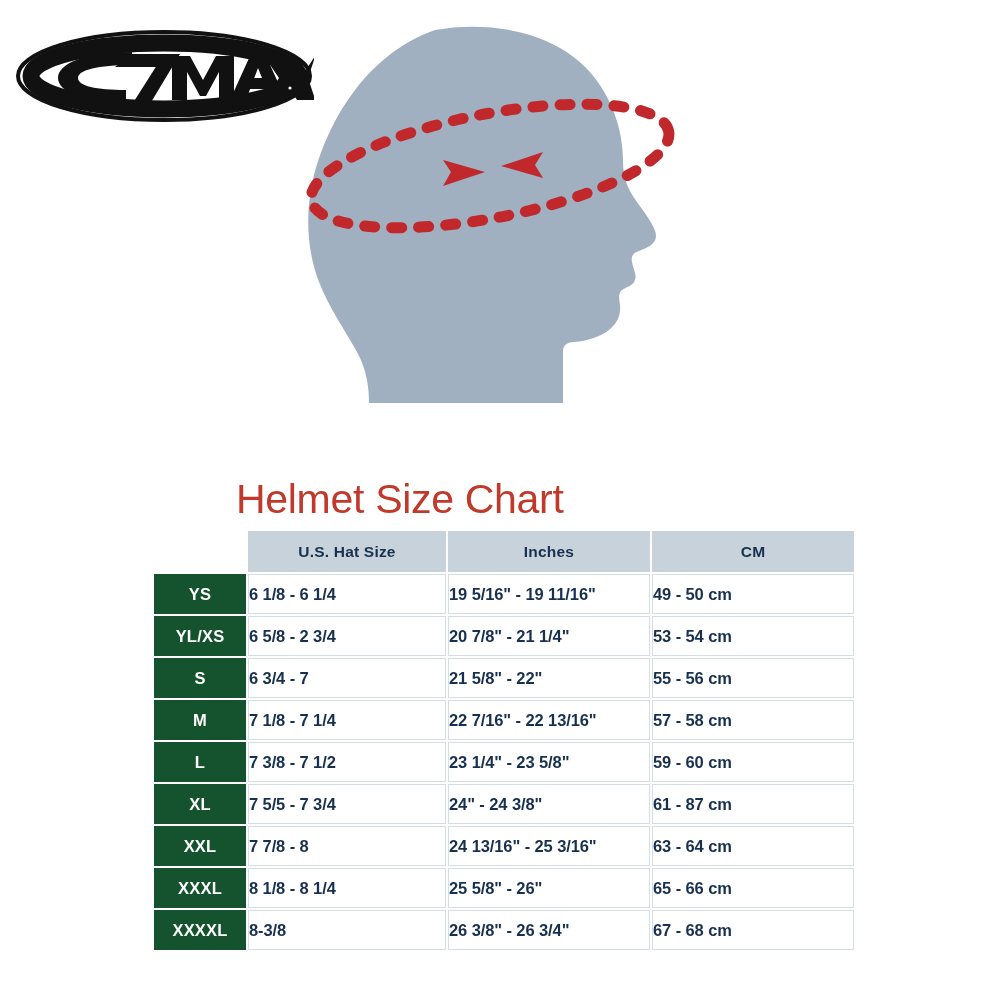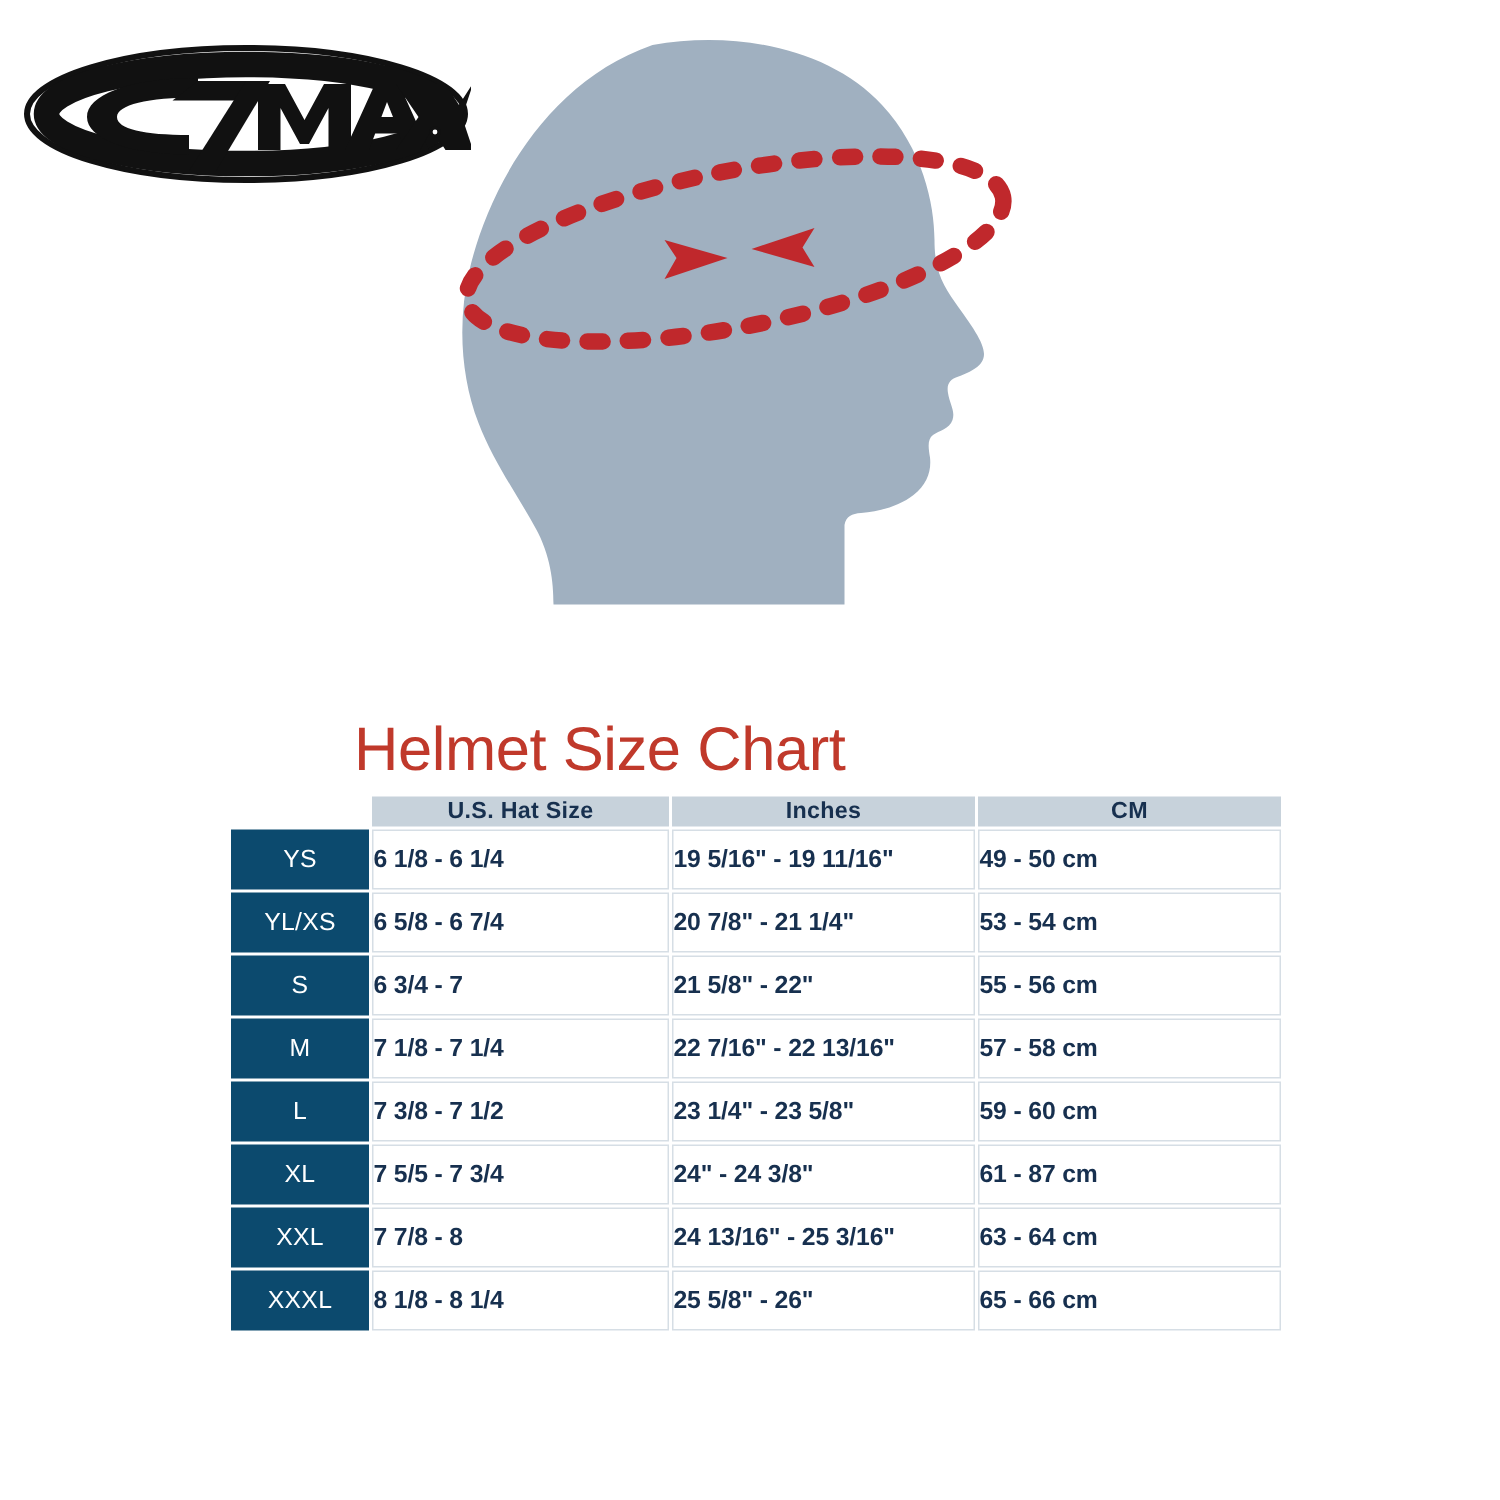--- a/index.html
+++ b/index.html
@@ -69,31 +69,31 @@
   .hdr-blank {
     background: #ffffff;
     border: none;
   }
   th.hdr {
     background: #C7D2DB;
     color: #17304F;
     font-size: 15.5px;
     font-weight: bold;
     text-align: center;
-    height: 20px;
+    height: 41px;
     padding: 0;
     border: none;
     font-family: "Liberation Sans Narrow", "Liberation Sans", sans-serif;
     letter-spacing: 0.2px;
   }
   td.size-cell {
-    background: #0c4a6e;
+    background: #14532d;
     color: #ffffff;
     font-size: 16.5px;
-    font-weight: normal;
+    font-weight: bold;
     text-align: center;
     height: 38px;
     padding: 0;
     border: none;
     font-family: "Liberation Sans Narrow", "Liberation Sans", sans-serif;
     letter-spacing: 0.2px;
   }
   td.val-cell {
     background: #ffffff;
     color: #17304F;
@@ -193,21 +193,21 @@
     </thead>
     <tbody id="table-body">
         <tr>
           <td class="size-cell">YS</td>
           <td class="val-cell">6 1/8 - 6 1/4</td>
           <td class="val-cell">19 5/16" - 19 11/16"</td>
           <td class="val-cell">49 - 50 cm</td>
         </tr>
         <tr>
           <td class="size-cell">YL/XS</td>
-          <td class="val-cell">6 5/8 - 6 7/4</td>
+          <td class="val-cell">6 5/8 - 2 3/4</td>
           <td class="val-cell">20 7/8" - 21 1/4"</td>
           <td class="val-cell">53 - 54 cm</td>
         </tr>
         <tr>
           <td class="size-cell">S</td>
           <td class="val-cell">6 3/4 - 7</td>
           <td class="val-cell">21 5/8" - 22"</td>
           <td class="val-cell">55 - 56 cm</td>
         </tr>
         <tr>
@@ -233,15 +233,21 @@
           <td class="val-cell">7 7/8 - 8</td>
           <td class="val-cell">24 13/16" - 25 3/16"</td>
           <td class="val-cell">63 - 64 cm</td>
         </tr>
         <tr>
           <td class="size-cell">XXXL</td>
           <td class="val-cell">8 1/8 - 8 1/4</td>
           <td class="val-cell">25 5/8" - 26"</td>
           <td class="val-cell">65 - 66 cm</td>
         </tr>
+        <tr>
+          <td class="size-cell">XXXXL</td>
+          <td class="val-cell">8-3/8</td>
+          <td class="val-cell">26 3/8" - 26 3/4"</td>
+          <td class="val-cell">67 - 68 cm</td>
+        </tr>
       </tbody>
   </table>
 </div>
 
 </body></html>

